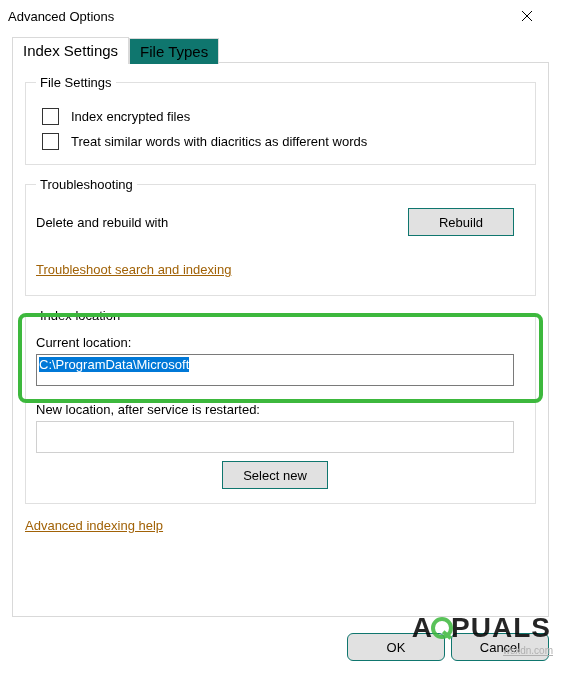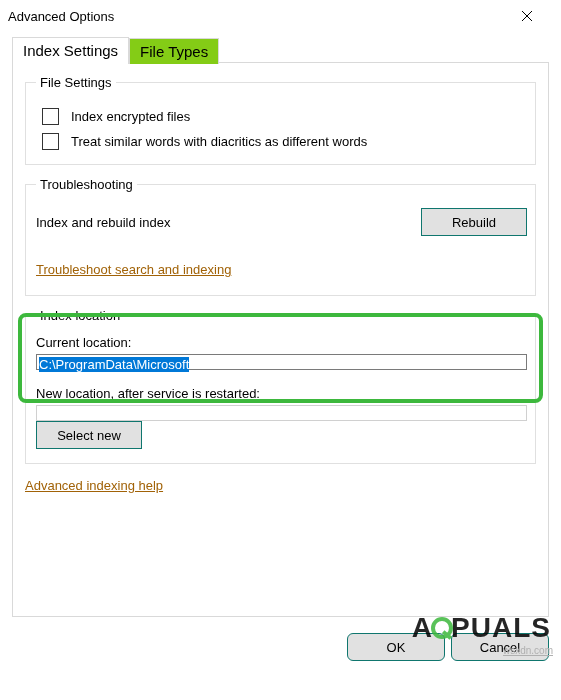--- a/index.html
+++ b/index.html
@@ -55,32 +55,32 @@
     margin-right: 0;
     position: relative;
   }
   .tab.active {
     border-color: #d9d9d9;
     padding-bottom: 5px;
     margin-bottom: -1px;
     background: #fff;
   }
   .tab.inactive {
-    background: #84cc16;
+    background: #0f766e;
     top: 1px;
   }
   .tab-panel {
     border: 1px solid #d9d9d9;
     padding: 12px 12px 12px 12px;
     min-height: 555px;
     position: relative;
   }
   fieldset.group {
     border: 1px solid #e0e0e0;
-    padding: 10px 8px 14px 10px;
+    padding: 10px 21px 14px 10px;
     margin: 0 0 12px 0;
     position: relative;
   }
   fieldset.group legend {
     padding: 0 4px;
     font-size: 13px;
   }
   .check-row {
     display: flex;
     align-items: center;
@@ -131,39 +131,40 @@
     height: 90px;
     pointer-events: none;
     z-index: 5;
   }
   .label-line {
     margin-top: 2px;
   }
   .text-input {
     width: 100%;
     border: 1px solid #7a7a7a;
-    height: 16px;
+    height: 32px;
     padding: 2px 4px;
     font-family: inherit;
     font-size: 13px;
     background: #fff;
     margin-top: 4px;
   }
   .text-input.readonly {
     border-color: #d0d0d0;
     color: #666;
     background: #fff;
   }
   .sel-highlight {
     background: #0078d7;
     color: #fff;
   }
   .select-new-row {
     display: flex;
-    justify-content: flex-start;
+    justify-content: center;
+    margin-top: 8px;
   }
   .adv-help {
     margin-top: 14px;
   }
   .dlg-buttons {
     display: flex;
     justify-content: flex-end;
     gap: 6px;
     padding: 8px 12px 10px 12px;
   }
@@ -245,21 +246,21 @@
       </div>
       <div class="check-row">
         <div class="checkbox"></div>
         <span>Treat similar words with diacritics as different words</span>
       </div>
     </fieldset>
 
     <fieldset class="group" style="padding-bottom:18px;">
       <legend>Troubleshooting</legend>
       <div class="trouble-row1">
-        <span>Index and rebuild index</span>
+        <span>Delete and rebuild with</span>
         <button class="btn">Rebuild</button>
       </div>
       <div class="trouble-row2">
         <span class="link">Troubleshoot search and indexing</span>
       </div>
     </fieldset>
 
     <fieldset class="group index-location" style="padding-bottom:14px;">
       <div class="highlight-box"></div>
       <legend>Index location</legend>

